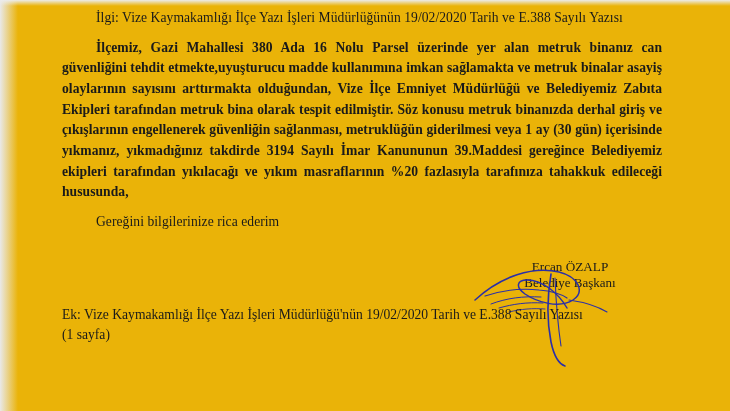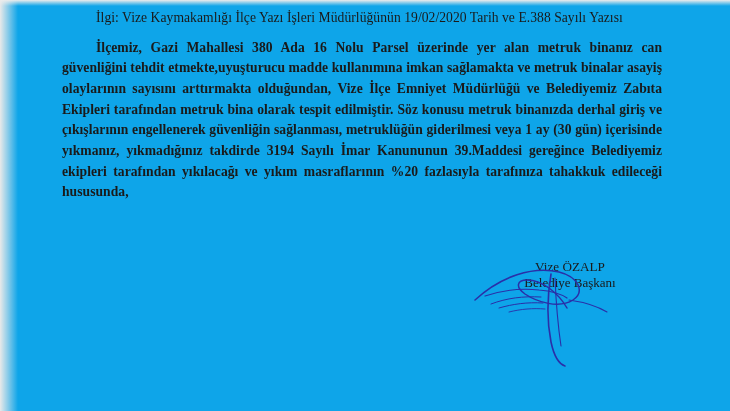--- a/index.html
+++ b/index.html
@@ -12,21 +12,21 @@
     height: 411px;
     position: relative;
     overflow: hidden;
     font-family: "Liberation Serif", serif;
     color: #1a1a1a;
   }
 
   .page {
     position: absolute;
     inset: 0;
-    background: #0ea5e9;
+    background: #eab308;
   }
 
   
   .scan-edge-left {
     position: absolute;
     left: 0; top: 0; bottom: 0;
     width: 18px;
     background: linear-gradient(to right, #e9e9e9, rgba(255,255,255,0));
     pointer-events: none;
   }
@@ -130,33 +130,40 @@
   <div class="doc-body">
 
     <div class="block-ilgi">
       <p class="para indent">İlgi: Vize Kaymakamlığı İlçe Yazı İşleri Müdürlüğünün 19/02/2020 Tarih ve E.388 Sayılı Yazısı</p>
     </div>
 
     <div class="block-main">
       <p class="para indent">İlçemiz, Gazi Mahallesi 380 Ada 16 Nolu Parsel üzerinde yer alan metruk binanız can güvenliğini tehdit etmekte,uyuşturucu madde kullanımına imkan sağlamakta ve metruk binalar asayiş olaylarının sayısını arttırmakta olduğundan, Vize İlçe Emniyet Müdürlüğü ve Belediyemiz Zabıta Ekipleri tarafından metruk bina olarak tespit edilmiştir. Söz konusu metruk binanızda derhal giriş ve çıkışlarının engellenerek güvenliğin sağlanması, metruklüğün giderilmesi veya 1 ay (30 gün) içerisinde yıkmanız, yıkmadığınız takdirde 3194 Sayılı İmar Kanununun 39.Maddesi gereğince Belediyemiz ekipleri tarafından yıkılacağı ve yıkım masraflarının %20 fazlasıyla tarafınıza tahakkuk edileceği hususunda,</p>
     </div>
 
+    <div class="block-request">
+      <p class="para indent">Gereğini bilgilerinize rica ederim</p>
+    </div>
 
   </div>
 
   <div class="sign-area">
-    <div class="sign-name">Vize ÖZALP</div>
+    <div class="sign-name">Ercan ÖZALP</div>
     <div class="sign-title">Belediye Başkanı</div>
   </div>
 
   <svg class="signature-svg" viewBox="0 0 200 130">
     <path d="M20 62 C 46 38, 78 28, 104 34 C 124 39, 130 54, 118 62 C 104 71, 82 64, 70 56 C 60 49, 62 42, 72 42 C 88 42, 104 56, 112 70" stroke-width="1.5"></path>
     <path d="M30 58 C 48 52, 66 50, 84 52 C 96 53, 106 56, 112 60" stroke-width="1.2"></path>
     <path d="M36 66 C 52 60, 68 58, 86 59" stroke-width="1"></path>
     <path d="M44 70 C 58 66, 72 64, 88 65" stroke-width="1"></path>
     <path d="M54 74 C 66 71, 78 70, 90 71" stroke-width="0.9"></path>
     <path d="M96 36 C 92 60, 92 84, 96 104 C 99 118, 104 126, 110 128" stroke-width="1.6"></path>
     <path d="M100 40 C 101 64, 103 88, 106 108" stroke-width="1.1"></path>
     <path d="M114 62 C 128 64, 142 68, 152 74" stroke-width="1.1"></path>
   </svg>
 
+  <div class="attachment">
+    <p>Ek: Vize Kaymakamlığı İlçe Yazı İşleri Müdürlüğü'nün 19/02/2020 Tarih ve E.388 Sayılı Yazısı</p>
+    <p>(1 sayfa)</p>
+  </div>
 
 </div>
 
 </body></html>

